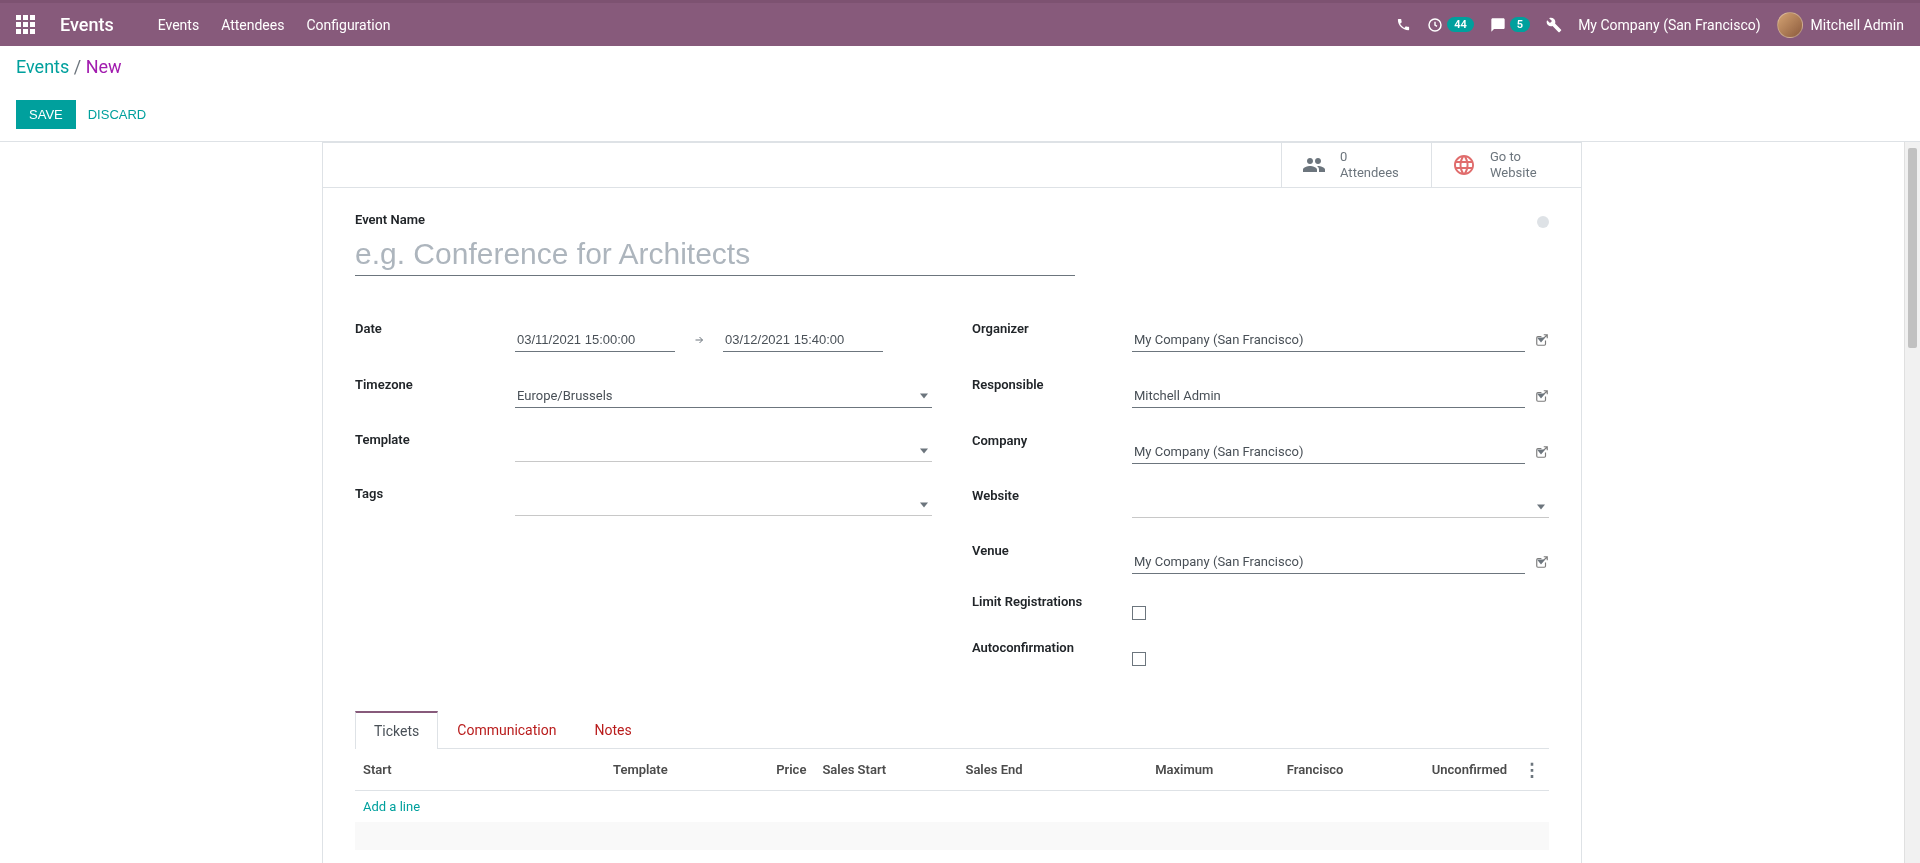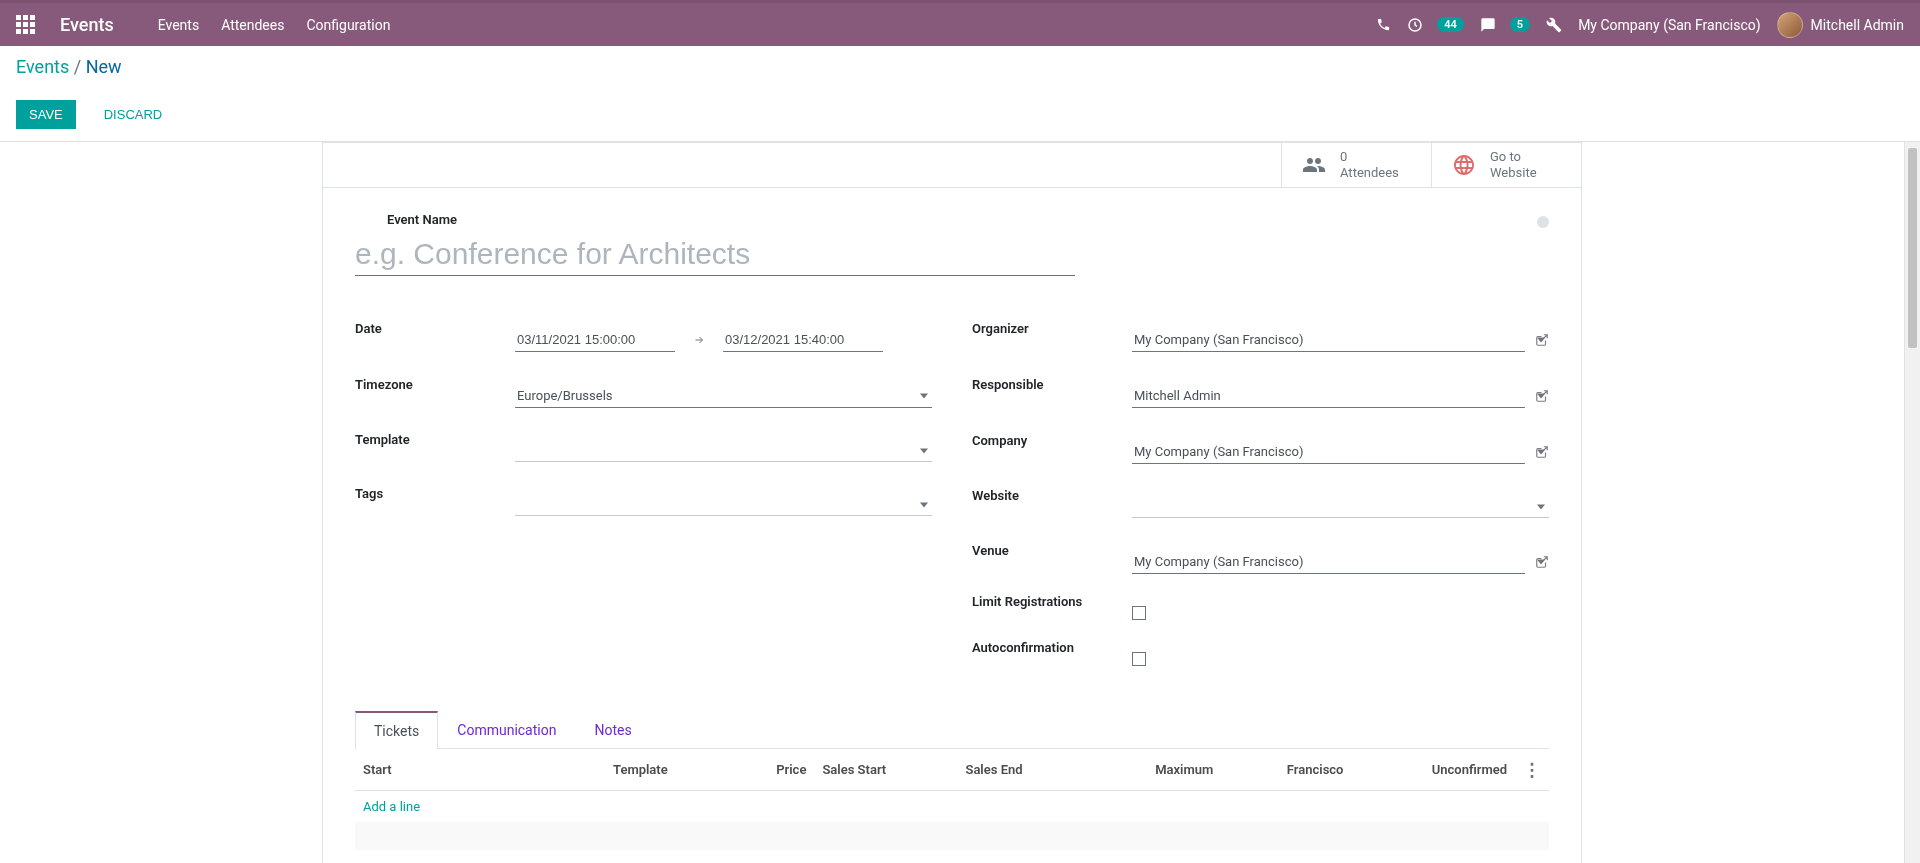--- a/index.html
+++ b/index.html
@@ -8,32 +8,32 @@
 
 .navbar { background: #875a7b; color: #fff; height: 46px; display: flex; align-items: center; padding: 0 16px; border-top: 3px solid #7d5271; }
 .navbar-left { display: flex; align-items: center; gap: 24px; }
 .apps-icon { width: 20px; height: 20px; display: inline-flex; flex-wrap: wrap; gap: 2px; cursor: pointer; }
 .apps-icon span { width: 5px; height: 5px; background: #fff; }
 .app-title { font-size: 18px; font-weight: 500; color: #fff; }
 .nav-menu { display: flex; gap: 22px; margin-left: 20px; }
 .nav-menu a { color: #fff; text-decoration: none; font-size: 14px; cursor: pointer; }
 .navbar-right { margin-left: auto; display: flex; align-items: center; gap: 16px; }
 .nav-icon { color: #fff; cursor: pointer; display: inline-flex; align-items: center; }
-.badge { background: #00a09d; color: #fff; border-radius: 10px; padding: 1px 7px; font-size: 11px; font-weight: 600; margin-left: 14px; }
+.badge { background: #00a09d; color: #fff; border-radius: 10px; padding: 1px 7px; font-size: 11px; font-weight: 600; margin-left: 4px; }
 .company-name { color: #fff; font-size: 14px; }
 .user-info { display: flex; align-items: center; gap: 8px; color: #fff; font-size: 14px; }
 .avatar { width: 26px; height: 26px; border-radius: 50%; background: linear-gradient(135deg,#d4a373,#8b5a3c); border: 1px solid rgba(255,255,255,0.3); }
 
 
 .control-panel { padding: 10px 16px 12px; border-bottom: 1px solid #dee2e6; }
 .breadcrumb { font-size: 18px; margin-bottom: 10px; }
 .breadcrumb a { color: #00a09d; text-decoration: none; cursor: pointer; }
 .breadcrumb .sep { color: #6c757d; }
-.breadcrumb .current { color: #0369a1; }
-.actions { display: flex; gap: 20px; align-items: center; margin-top: 23px; }
+.breadcrumb .current { color: #a21caf; }
+.actions { display: flex; gap: 4px; align-items: center; margin-top: 23px; }
 .btn-save { background: #00a09d; color: #fff; border: none; padding: 7px 13px; font-size: 13px; font-weight: 500; cursor: pointer; text-transform: uppercase; }
 .btn-discard { background: none; border: none; color: #00a09d; text-transform: uppercase; font-size: 13px; font-weight: 500; cursor: pointer; padding: 7px 8px; }
 
 
 .content-wrap { display: flex; }
 .content-area { flex: 1; padding: 0 0 40px; overflow: auto; }
 .form-sheet { max-width: 1260px; margin: 0 auto; background: #fff; border: 1px solid #dee2e6; position: relative; }
 .scrollbar-track { width: 16px; background: #f1f1f1; border-left: 1px solid #e0e0e0; position: relative; min-height: 560px; }
 .scrollbar-thumb { position: absolute; top: 6px; left: 3px; right: 3px; height: 200px; background: #c1c1c1; border-radius: 2px; }
 
@@ -41,21 +41,21 @@
 .stat-buttons { display: flex; justify-content: flex-end; border-bottom: 1px solid #dee2e6; }
 .stat-btn { display: flex; align-items: center; gap: 10px; padding: 6px 16px; border-left: 1px solid #dee2e6; cursor: pointer; min-width: 150px; }
 .stat-icon { width: 32px; height: 32px; color: #6c757d; display: flex; align-items: center; justify-content: center; }
 .stat-text { display: flex; flex-direction: column; line-height: 1.2; color: #6c757d; font-size: 13px; }
 .stat-val { color: #6c757d; }
 
 
 .form-body { padding: 24px 32px; }
 .title-row { display: flex; align-items: flex-start; }
 .title-block { flex: 1; max-width: 720px; }
-.field-label { font-weight: 600; color: #212529; font-size: 13px; margin-bottom: 4px; display: block; margin-left: 32px; }
+.field-label { font-weight: 600; color: #212529; font-size: 13px; margin-bottom: 4px; display: block; }
 .title-input { width: 100%; font-size: 30px; border: none; border-bottom: 1px solid #6c757d; padding: 6px 0 4px; outline: none; color: #212529; font-weight: 400; }
 .title-input::placeholder { color: #adb5bd; }
 .status-dot { width: 12px; height: 12px; background: #dee2e6; border-radius: 50%; margin-left: auto; margin-top: 4px; }
 
 .form-grid { display: flex; gap: 40px; margin-top: 28px; }
 .form-col { flex: 1; }
 .form-row { display: flex; align-items: center; margin-bottom: 8px; min-height: 28px; }
 .form-row label { width: 160px; font-weight: 600; color: #212529; font-size: 13px; flex-shrink: 0; }
 .form-value { flex: 1; display: flex; align-items: center; position: relative; margin-top: 24px; }
 .datetime-row { display: flex; align-items: center; gap: 16px; }
@@ -63,21 +63,21 @@
 .arrow-icon { color: #6c757d; }
 .select-field { flex: 1; border: none; border-bottom: 1px solid #c8c8c8; padding: 4px 20px 4px 2px; font-size: 13px; outline: none; position: relative; color: #495057; min-height: 22px; }
 .select-field.filled { border-bottom-color: #6c757d; }
 .caret { position: absolute; right: 4px; top: 50%; transform: translateY(-50%); width: 0; height: 0; border-left: 4px solid transparent; border-right: 4px solid transparent; border-top: 5px solid #6c757d; pointer-events: none; }
 .ext-link { margin-left: 10px; color: #7c7c7c; cursor: pointer; flex-shrink: 0; }
 .checkbox { width: 14px; height: 14px; border: 1px solid #6c757d; cursor: pointer; }
 
 
 .tab-area { margin-top: 36px; }
 .tab-list { display: flex; border-bottom: 1px solid #dee2e6; }
-.tab-item { padding: 10px 18px; border: 1px solid transparent; border-bottom: none; cursor: pointer; font-size: 14px; color: #6d28d9; position: relative; bottom: -1px; }
+.tab-item { padding: 10px 18px; border: 1px solid transparent; border-bottom: none; cursor: pointer; font-size: 14px; color: #b91c1c; position: relative; bottom: -1px; }
 .tab-item.active { border-color: #dee2e6; border-top-color: #875a7b; border-top-width: 2px; background: #fff; color: #495057; }
 .tab-content { }
 .ticket-table { width: 100%; border-collapse: collapse; }
 .ticket-table th { text-align: left; padding: 10px 8px; font-weight: 600; font-size: 13px; color: #4c4c4c; border-bottom: 1px solid #dee2e6; }
 .ticket-table th.right { text-align: right; }
 .ticket-table td { padding: 8px; }
 .add-line { color: #00a09d; cursor: pointer; }
 .kebab { color: #6c757d; cursor: pointer; font-size: 18px; }
 .ticket-table tr.zebra td { background: #f9f9f9; height: 28px; }
 

